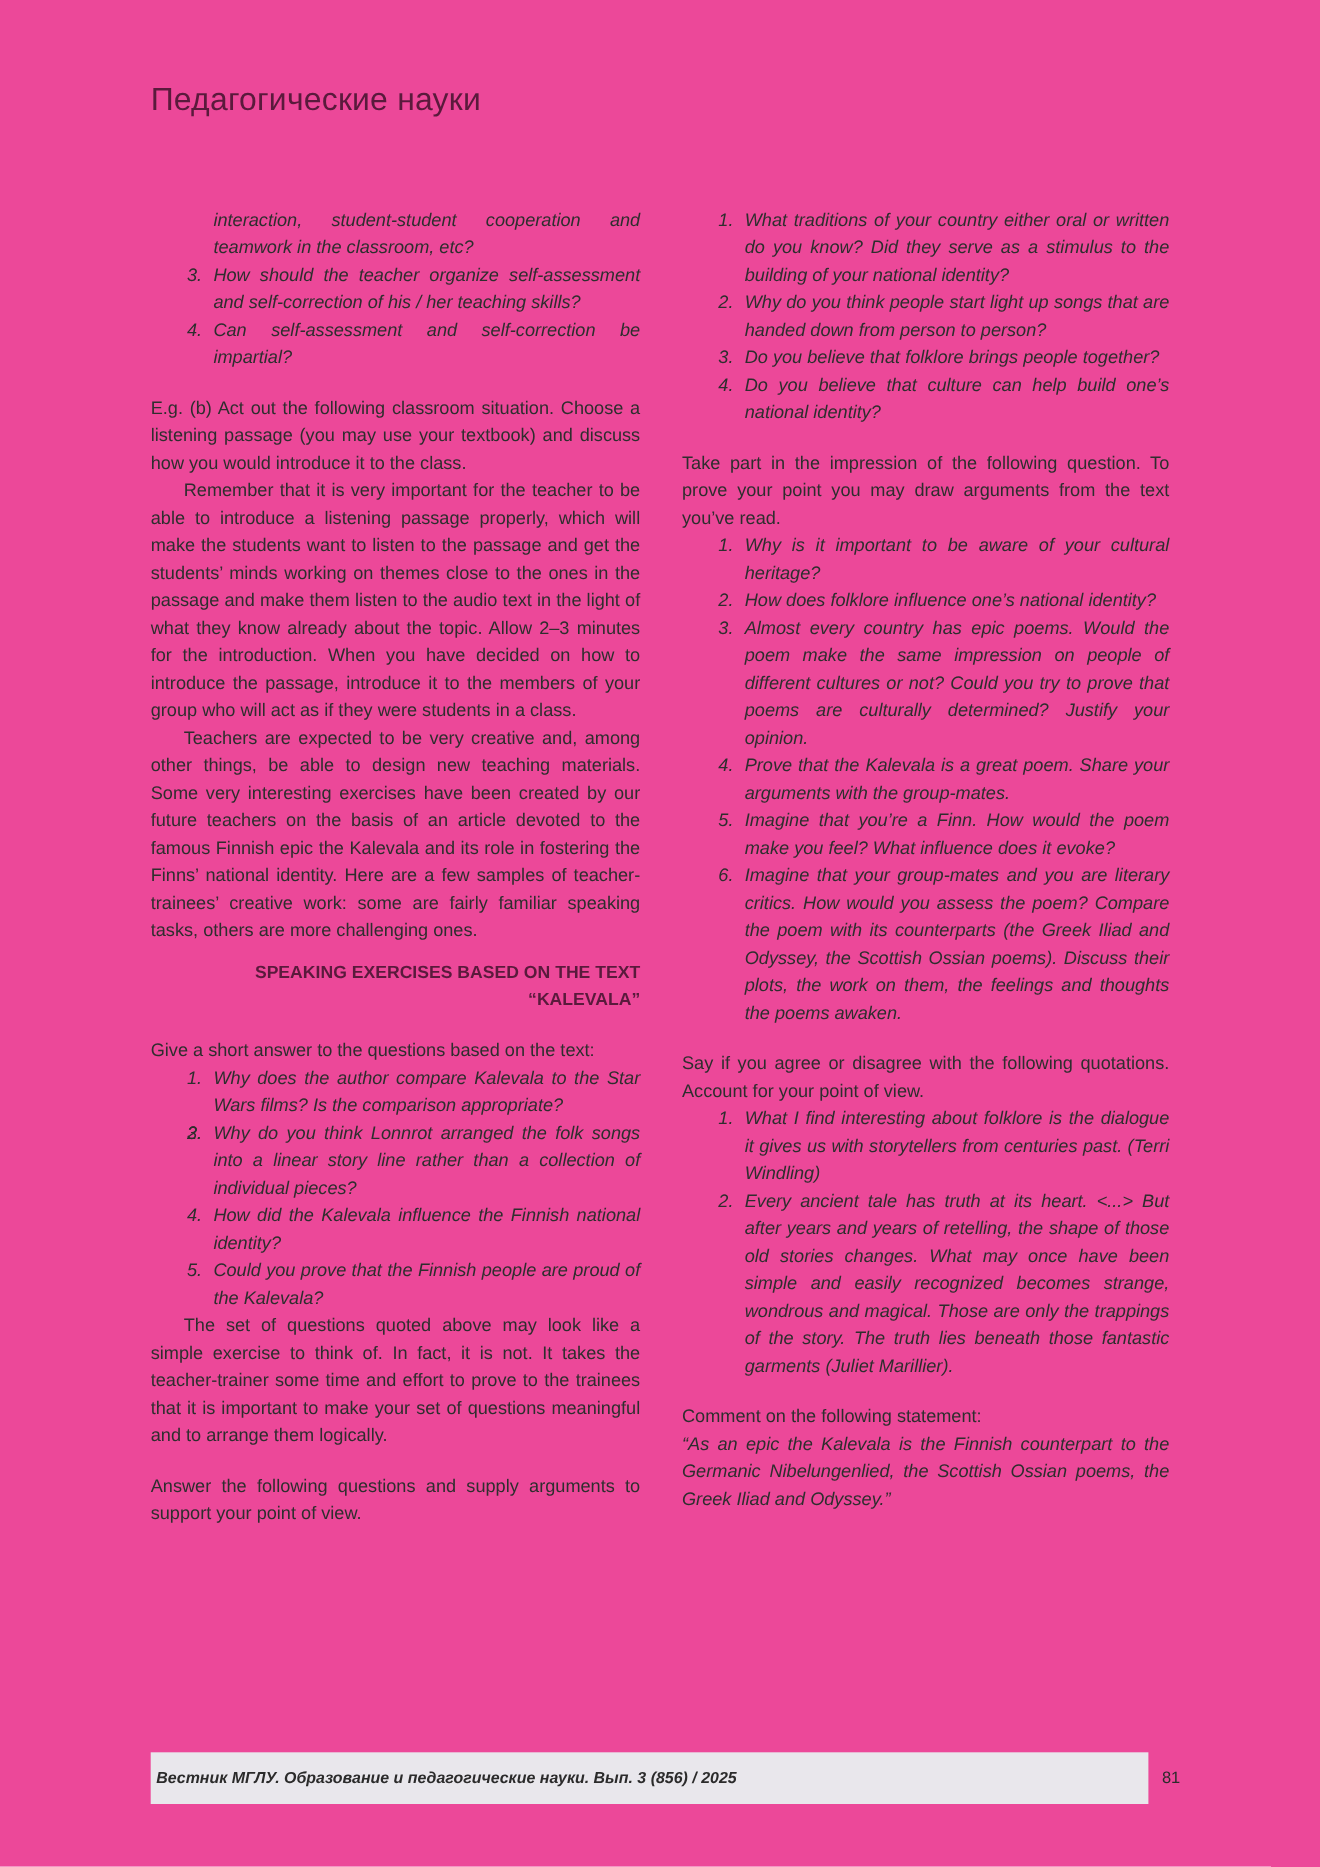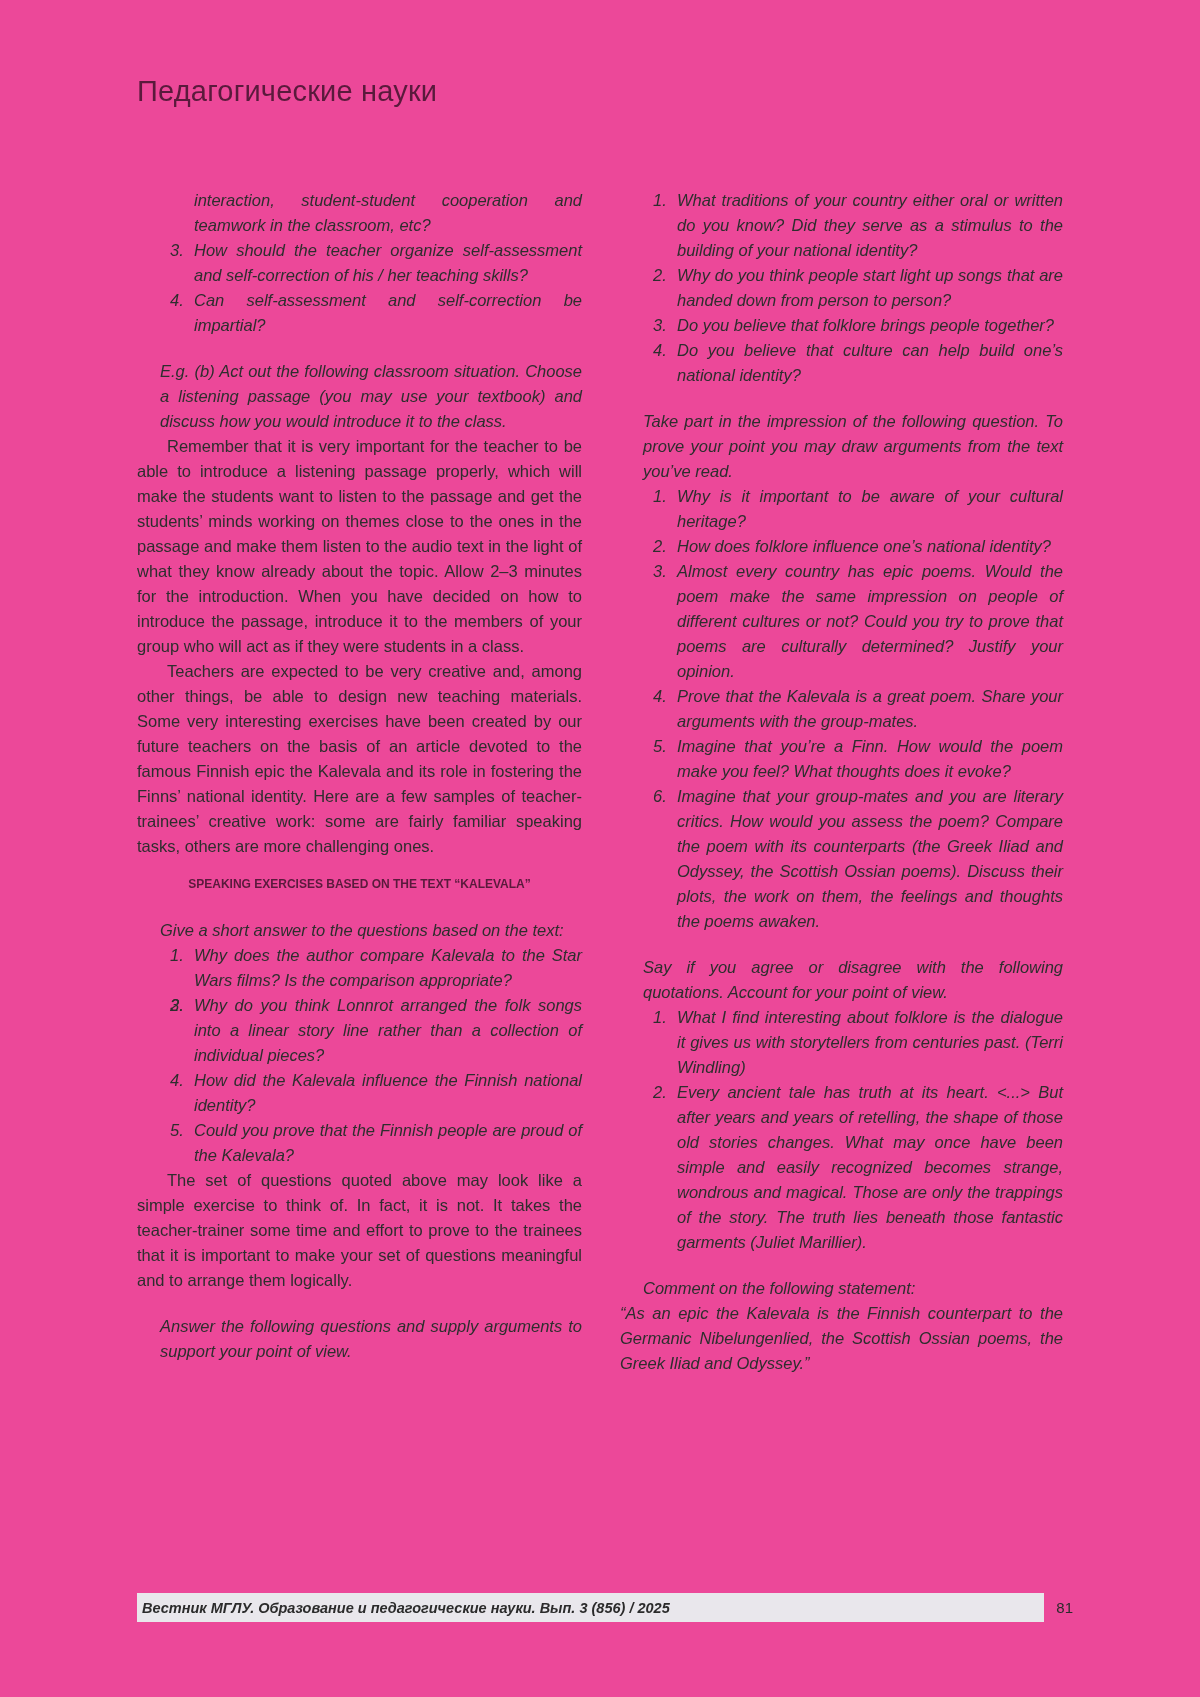--- a/index.html
+++ b/index.html
@@ -39,38 +39,36 @@
   .li .num {
     position:absolute;
     left:33px; top:0;
     text-align:left;
   }
   .li.cont {  }
 
   p { margin:0; }
   .para { text-indent:30px; }
   .intro {
-    font-style:italic;
     margin-top:21px;
-    margin-left:23px;
   }
   .section-heading {
     margin-top:13px;
-    font-size:12px;
+    font-size:16px;
     line-height:25px;
     font-weight:bold;
     color:#5a1a3c;
-    text-align:center;
+    text-align:right;
   }
   .quote-italic { font-style:italic; }
 
   .footer {
     position:absolute;
     left:137px; top:1593px;
-    width:936px; height:29px;
+    width:936px; height:47px;
     display:flex;
     align-items:stretch;
   }
   .footer-bar {
     flex:1;
     background:#e9e7ec;
     display:flex;
     align-items:center;
     padding-left:5px;
   }
@@ -176,21 +174,21 @@
     <div class="li">
       <span class="num">3.</span>
       <span>Almost every country has epic poems. Would the poem make the same impression on people of different cultures or not? Could you try to prove that poems are culturally determined? Justify your opinion.</span>
     </div>
     <div class="li">
       <span class="num">4.</span>
       <span>Prove that the Kalevala is a great poem. Share your arguments with the group-mates.</span>
     </div>
     <div class="li">
       <span class="num">5.</span>
-      <span>Imagine that you’re a Finn. How would the poem make you feel? What thoughts does it evoke?</span>
+      <span>Imagine that you’re a Finn. How would the poem make you feel? What influence does it evoke?</span>
     </div>
     <div class="li">
       <span class="num">6.</span>
       <span>Imagine that your group-mates and you are literary critics. How would you assess the poem? Compare the poem with its counterparts (the Greek Iliad and Odyssey, the Scottish Ossian poems). Discuss their plots, the work on them, the feelings and thoughts the poems awaken.</span>
     </div>
 
     <p class="intro">Say if you agree or disagree with the following quotations. Account for your point of view.</p>
 
     <div class="li">
       <span class="num">1.</span>

